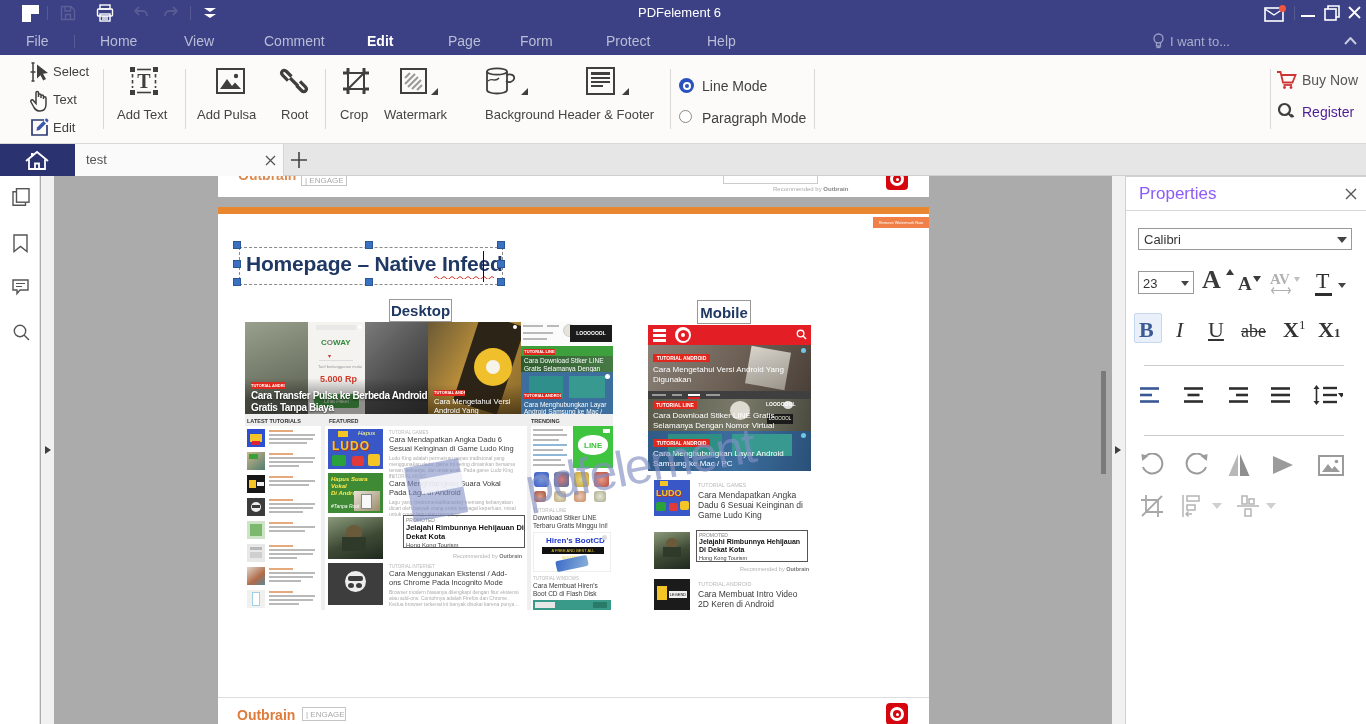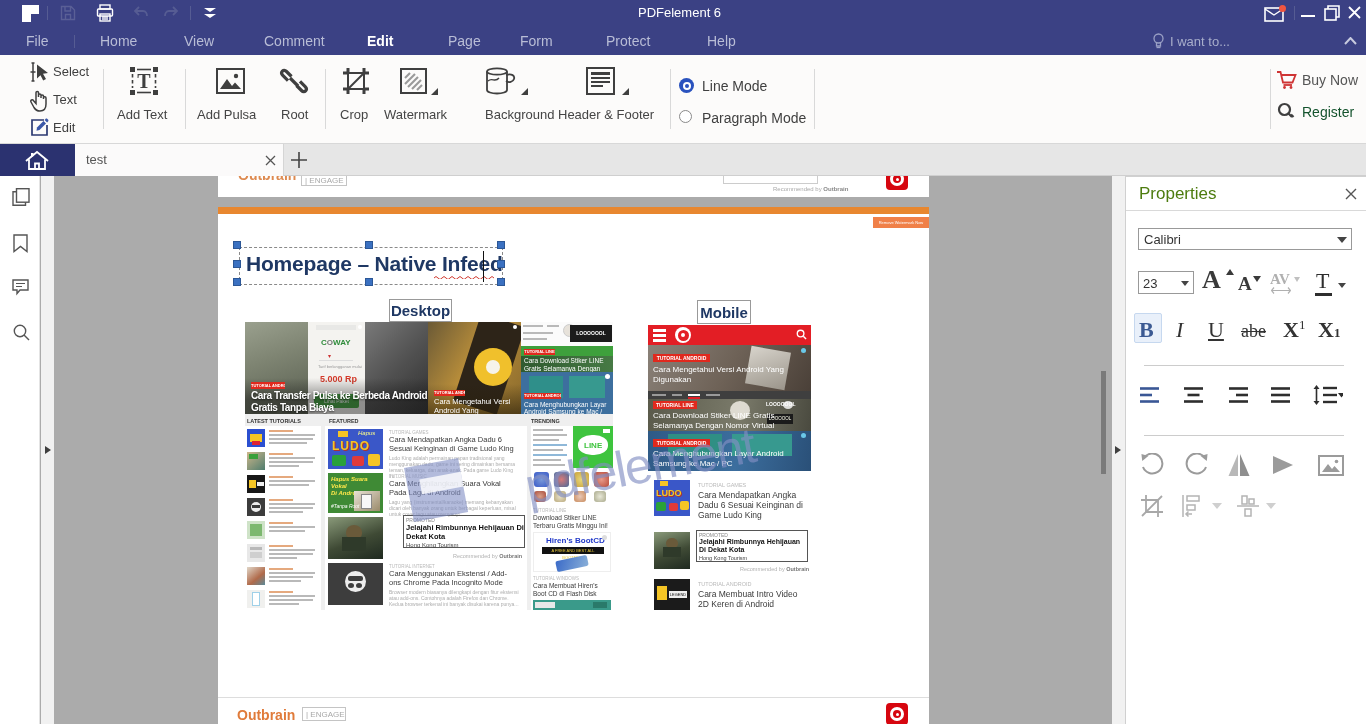--- a/index.html
+++ b/index.html
@@ -242,21 +242,21 @@
           <line x1="7.5" y1="15" x2="16" y2="15"></line>
         </g>
         <circle cx="8.5" cy="17.5" r="1.4" fill="#cf3434"></circle>
         <circle cx="15" cy="17.5" r="1.4" fill="#cf3434"></circle>
       </svg>
     <div class="abs" style="left:1302px;top:17px;color:#555;font-size:14px;">Buy Now</div>
     <svg class="abs" style="left:1277px;top:47px" width="19" height="19" viewBox="0 0 19 19">
         <circle cx="7.5" cy="7.5" r="5.5" fill="none" stroke="#3f3f3f" stroke-width="2.2"></circle>
         <path d="M11.5 11.5 L15 15 M14 12.5 L16.5 15" stroke="#3f3f3f" stroke-width="2.2" fill="none"></path>
       </svg>
-    <div class="abs" style="left:1302px;top:49px;color:#14532d;font-size:14px;">Register</div>
+    <div class="abs" style="left:1302px;top:49px;color:#4c1d95;font-size:14px;">Register</div>
   </div>
 
   <div class="abs" id="tabbar">
     <div id="homebtn">
       <svg class="abs" style="left:24px;top:6px" width="26" height="21" viewBox="0 0 26 21">
           <path d="M2 11 L13 2 L24 11 M5 9.5 V19 H21 V9.5 M11 19 V13.5 H15 V19" fill="none" stroke="#ffffff" stroke-width="1.8"></path>
           <path d="M7 3 H9.5 V6 L7 7.5 Z" fill="#fff"></path>
         </svg>
     </div>
     <div id="activetab">
@@ -626,21 +626,21 @@
         <div class="abs" style="left:4px;top:4px;width:14px;height:14px;border-radius:50%;background:#fff;"></div>
         <div class="abs" style="left:7px;top:7px;width:8px;height:8px;border-radius:50%;background:#d6060f;"></div>
         <div class="abs" style="left:9.5px;top:9.5px;width:3px;height:3px;border-radius:50%;background:#fff;"></div>
       </div>
     </div>
 
     <div class="abs" style="left:1047px;top:195px;width:5px;height:103px;background:#7a7a7a;"></div>
   </div>
 
   <div class="abs" id="props">
-    <div class="abs" style="left:13px;top:7px;color:#4d7c0f;font-size:17px;">Properties</div>
+    <div class="abs" style="left:13px;top:7px;color:#8b5cf6;font-size:17px;">Properties</div>
     <svg class="abs" style="left:219px;top:11px" width="12" height="12" viewBox="0 0 12 12">
         <path d="M1 1 L11 11 M11 1 L1 11" stroke="#555" stroke-width="1.4"></path>
       </svg>
     <div class="abs" style="left:0px;top:33px;width:241px;height:1px;background:#d9d9d9;"></div>
 
     <div class="abs" style="left:12px;top:51px;width:214px;height:22px;border:1px solid #999;background:#fff;">
       <div class="abs" style="left:5px;top:3px;color:#333;font-size:13px;">Calibri</div>
       <div class="abs" style="left:198px;top:8px;width:0;height:0;border-left:5px solid transparent;border-right:5px solid transparent;border-top:6px solid #444;"></div>
     </div>
 

